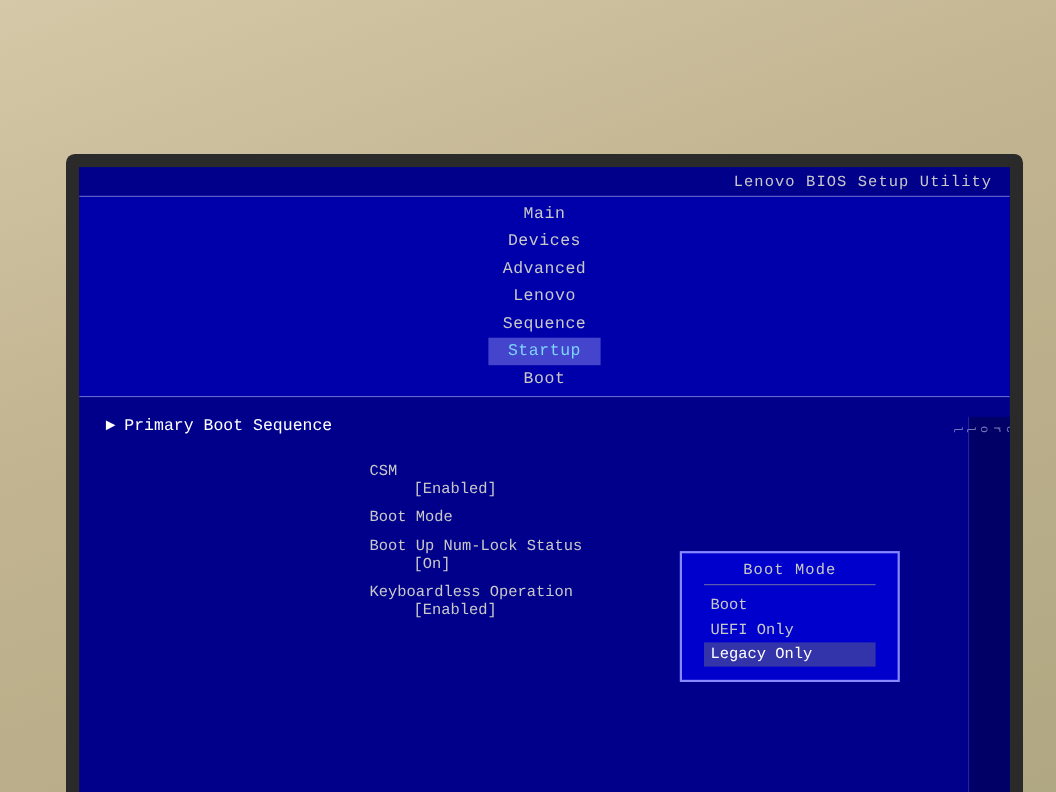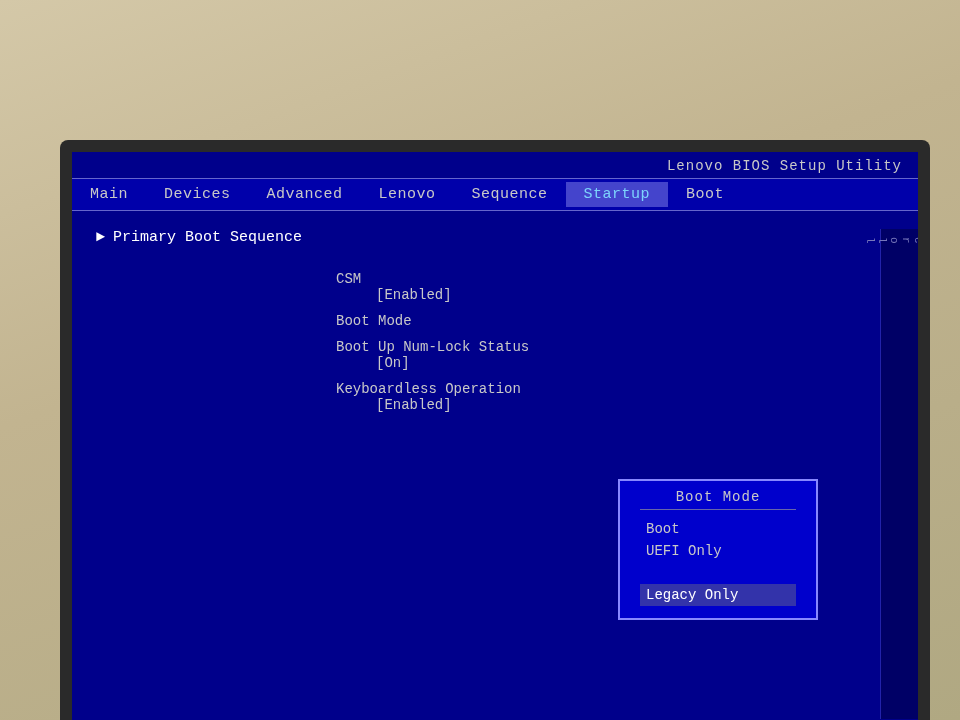--- a/index.html
+++ b/index.html
@@ -55,21 +55,21 @@
       padding: 6px 16px 4px 0;
       color: #c8c8c8;
       font-size: 14px;
       letter-spacing: 1px;
       background: #00008b;
     }
 
     
     .menu-bar {
       display: flex;
-      flex-direction: row;
+      flex-direction: column;
       align-items: center;
       background: #0000aa;
       padding: 3px 0;
       border-top: 1px solid #6666cc;
       border-bottom: 1px solid #6666cc;
     }
 
     .menu-item {
       padding: 4px 18px;
       color: #c8c8c8;
@@ -174,21 +174,20 @@
     .dropdown-item {
       color: #c8c8c8;
       font-size: 14px;
       padding: 3px 6px;
       cursor: pointer;
     }
 
     .dropdown-item.selected {
       background: #3333aa;
       color: #ffffff;
-      margin-top: 22px;
     }
 
     
     .sidebar-text {
       writing-mode: vertical-rl;
       color: #7777bb;
       font-size: 11px;
       letter-spacing: 1px;
     }
   </style>

